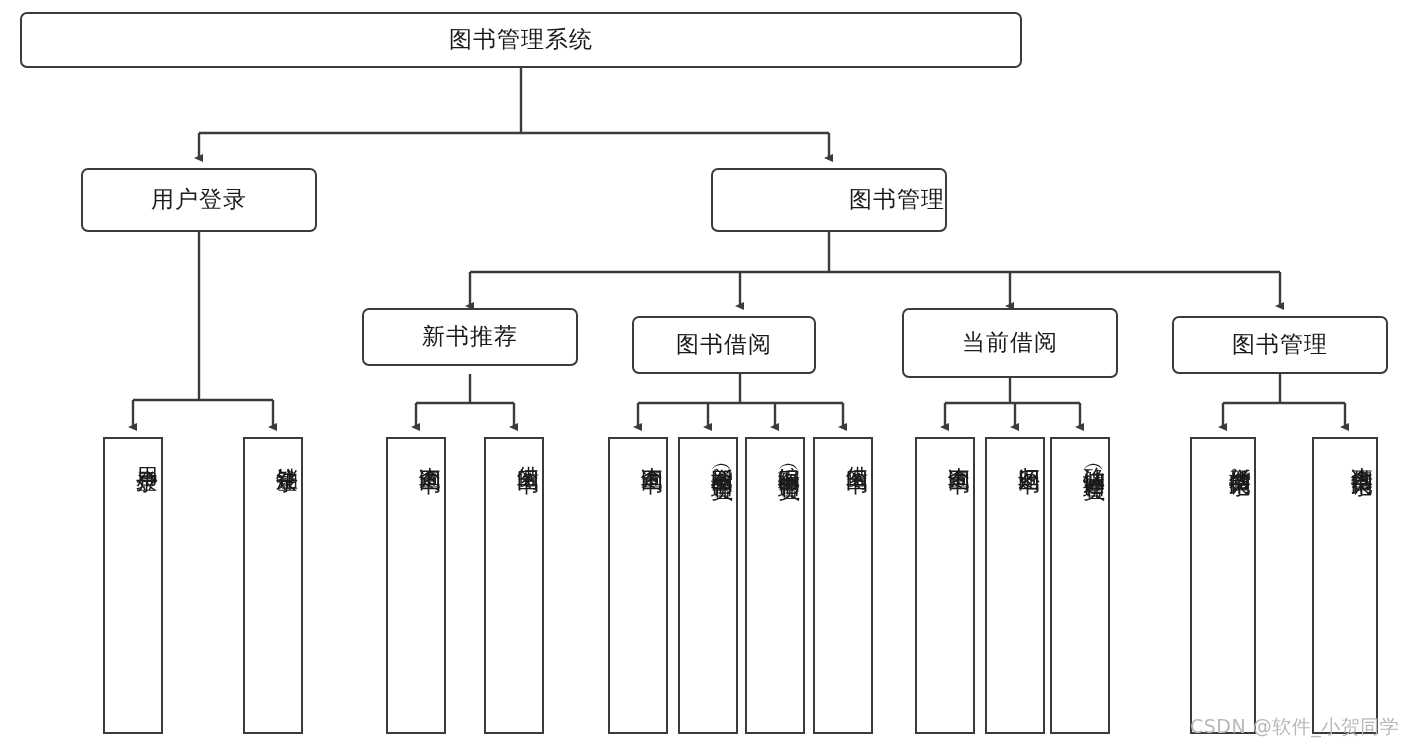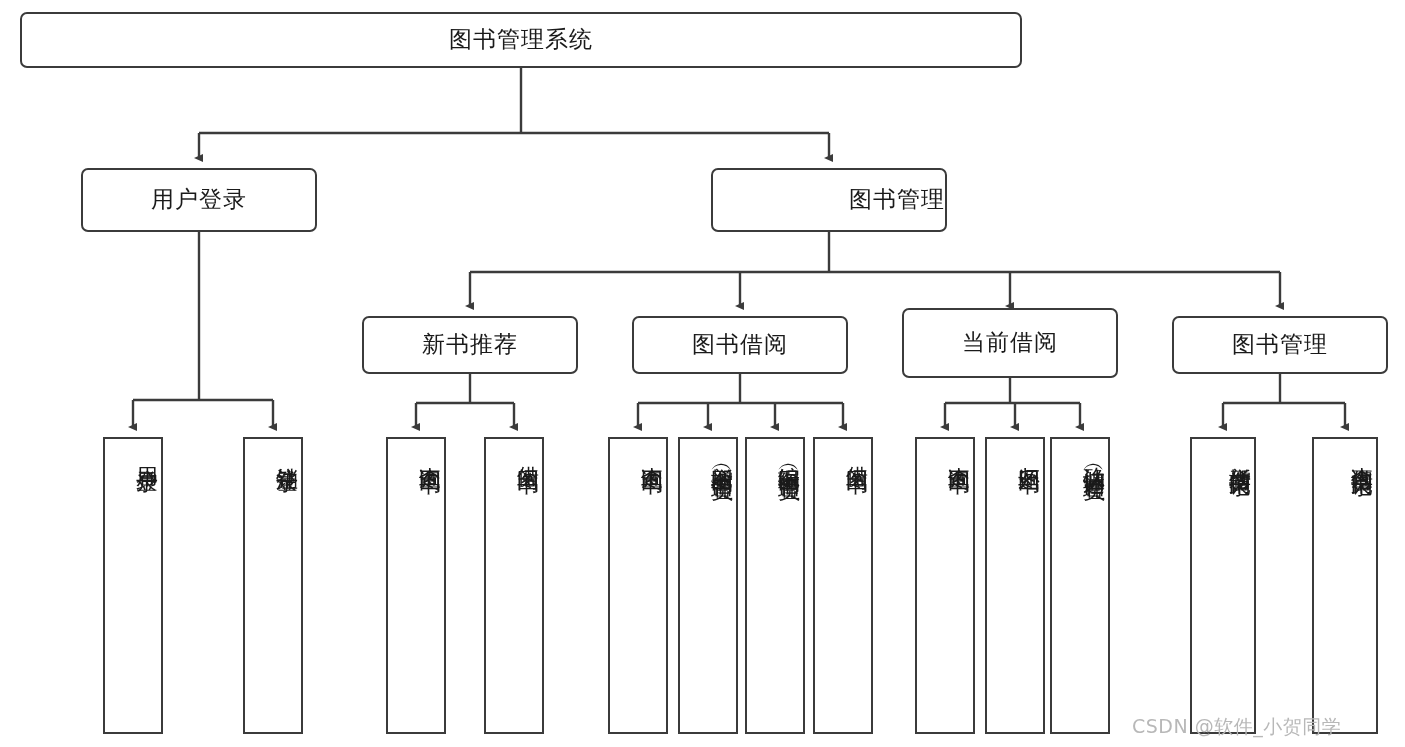--- a/index.html
+++ b/index.html
@@ -128,24 +128,24 @@
     <span>图书管理系统</span>
   </div>
 
   <div class="node horiz" style="left: 81px; top: 168px; width: 236px; height: 64px;">
     <span>用户登录</span>
   </div>
   <div class="node horiz" style="left: 711px; top: 168px; width: 236px; height: 64px; justify-content: flex-end;">
     <span>图书管理</span>
   </div>
 
-  <div class="node horiz" style="left: 362px; top: 316px; width: 216px; height: 58px;">
+  <div class="node horiz" style="left: 362px; top: 308px; width: 216px; height: 58px;">
     <span>新书推荐</span>
   </div>
-  <div class="node horiz" style="left: 632px; top: 316px; width: 216px; height: 58px;">
+  <div class="node horiz" style="left: 632px; top: 316px; width: 184px; height: 58px;">
     <span>图书借阅</span>
   </div>
   <div class="node horiz" style="left: 902px; top: 308px; width: 216px; height: 70px; align-items: center;">
     <span>当前借阅</span>
   </div>
   <div class="node horiz" style="left: 1172px; top: 316px; width: 216px; height: 58px;">
     <span>图书管理</span>
   </div>
 
   <div class="node vert" style="left: 103px; top: 437px; width: 60px; height: 297px;">
@@ -181,15 +181,15 @@
   <div class="node vert" style="left: 1050px; top: 437px; width: 60px; height: 297px;">
     <span class="vtext">确认归还（管理员）</span>
   </div>
   <div class="node vert" style="left: 1190px; top: 437px; width: 66px; height: 297px;">
     <span class="vtext">新增借阅记录</span>
   </div>
   <div class="node vert" style="left: 1312px; top: 437px; width: 66px; height: 297px;">
     <span class="vtext">查询借阅记录</span>
   </div>
 
-  <div class="watermark" style="left: 1132px; top: 714px;">CSDN @软件_小贺同学</div>
+  <div class="watermark" style="left: 1190px; top: 714px;">CSDN @软件_小贺同学</div>
 
 </div>
 
 </body></html>

